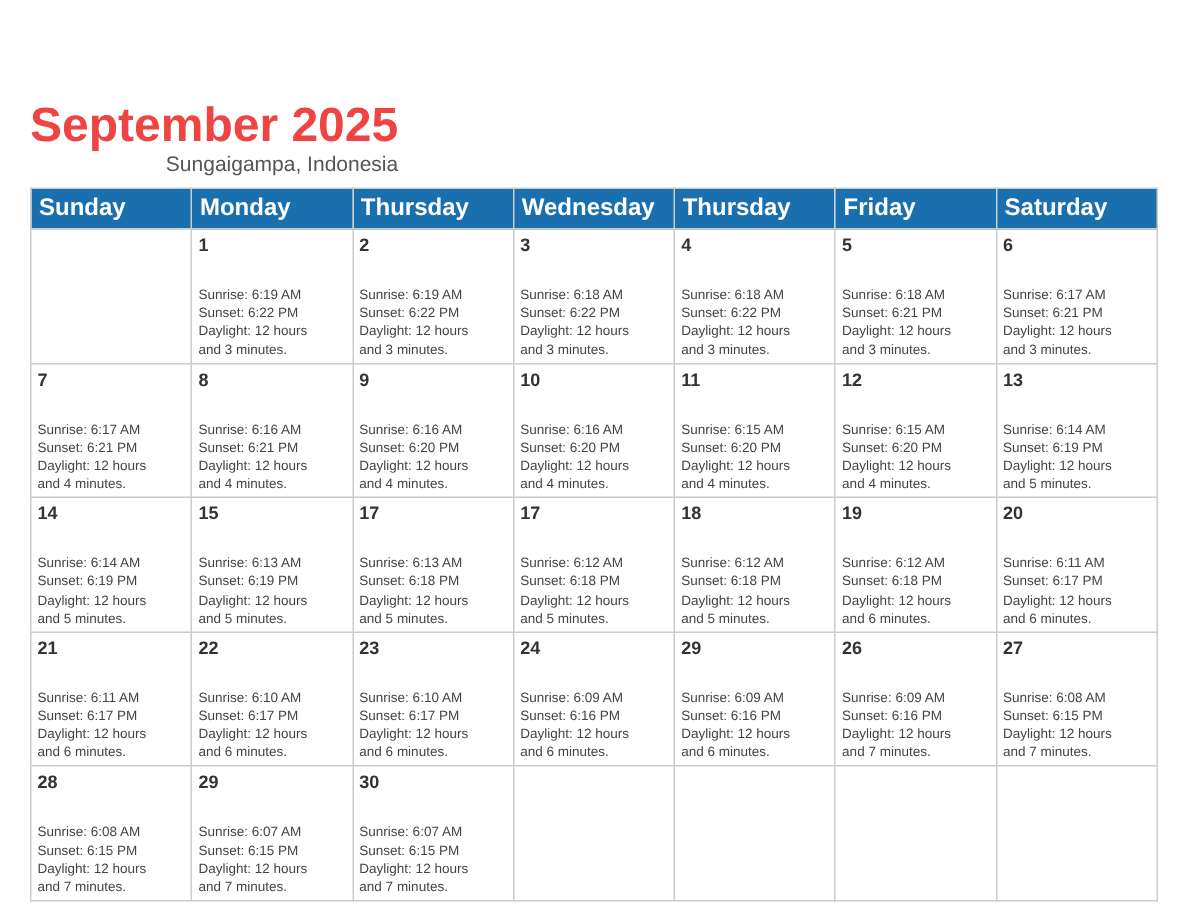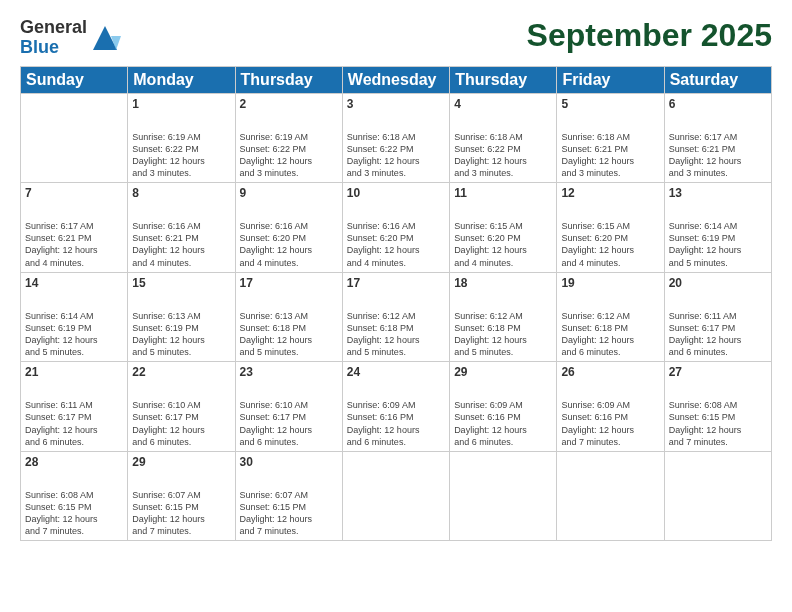--- a/index.html
+++ b/index.html
@@ -29,22 +29,23 @@
       display: flex;
       flex-direction: column;
       line-height: 1.1;
     }
     .title-block {
       text-align: right;
     }
     .month-title {
       font-size: 32px;
       font-weight: bold;
-      color: #14532d;
+      color: #ef4444;
       line-height: 1.1;
+      margin-top: 48px;
     }
     .subtitle {
       font-size: 14px;
       color: #555;
     }
     table {
       width: 100%;
       border-collapse: collapse;
       table-layout: fixed;
     }
@@ -83,32 +84,23 @@
     }
     .last-row td {
       height: 72px;
     }
   </style>
 </head>
 <body>
 
 <div class="page">
   <div class="header">
-    <div class="logo">
-      <div class="logo-text">
-        <span style="font-size:18px;font-weight:bold;color:#333;line-height:1.1;">General</span>
-        <span style="font-size:18px;font-weight:bold;color:#1a6faf;line-height:1.1;">Blue</span>
-      </div>
-      <svg width="32" height="32" viewBox="0 0 32 32" style="margin-left:2px;">
-        <polygon points="16,4 28,28 4,28" fill="#1a6faf"></polygon>
-        <polygon points="22,14 32,14 27,28" fill="#5ab4e5" opacity="0.7"></polygon>
-      </svg>
-    </div>
     <div class="title-block">
       <div class="month-title">September 2025</div>
+      <div class="subtitle">Sungaigampa, Indonesia</div>
     </div>
   </div>
 
   <table>
     <thead>
       <tr>
         <th class="day-header">Sunday</th>
         <th class="day-header">Monday</th>
         <th class="day-header">Thursday</th>
         <th class="day-header">Wednesday</th>

